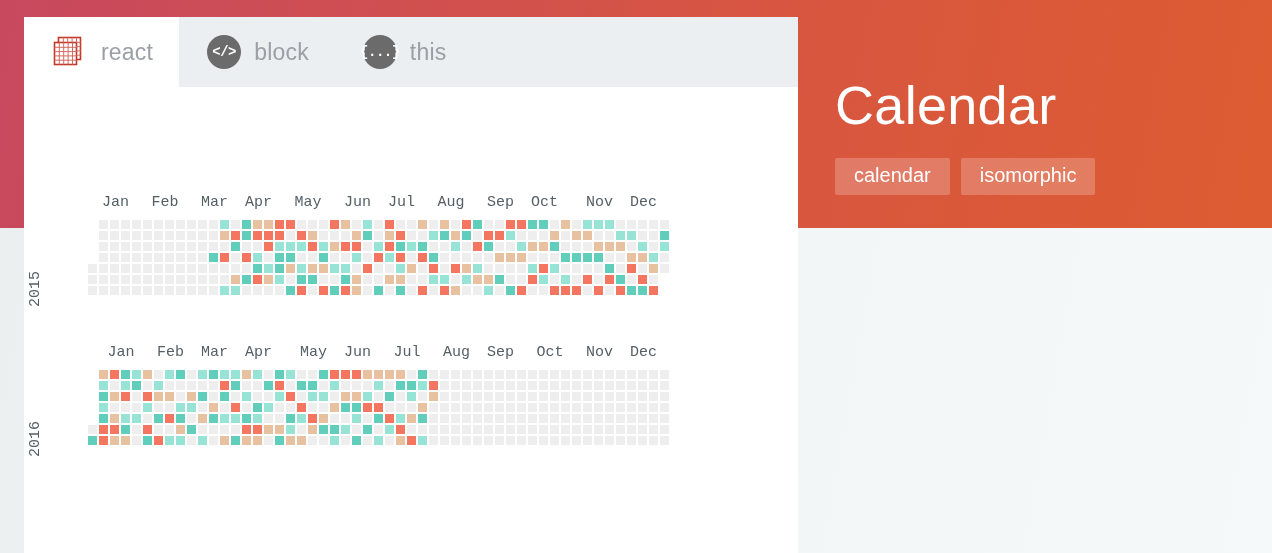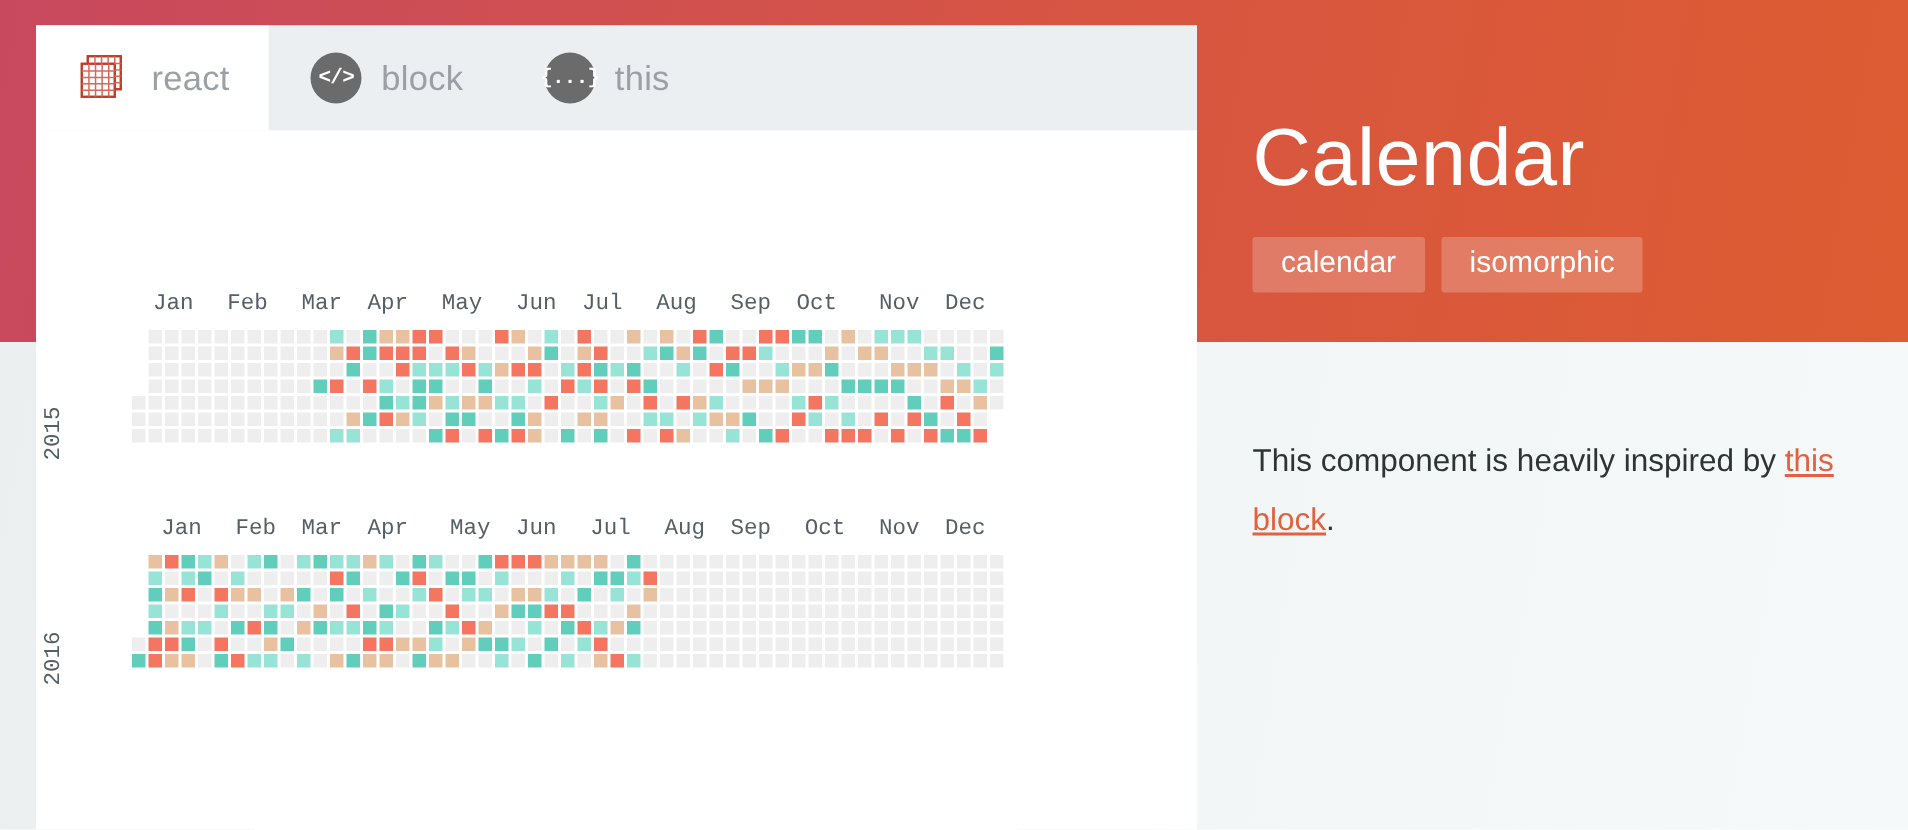--- a/index.html
+++ b/index.html
@@ -967,18 +967,15 @@
 <div id="info-col">
 
   <div id="page-title">Calendar</div>
 
   <div id="tag-list">
     <span class="tag">calendar</span>
     <span class="tag">isomorphic</span>
   </div>
 
   <div id="description">
-    <p>
-      <span>This component is heavily inspired by </span><a href="#">this block</a><span>.</span>
-    </p>
   </div>
 
 </div>
 
 </body></html>

